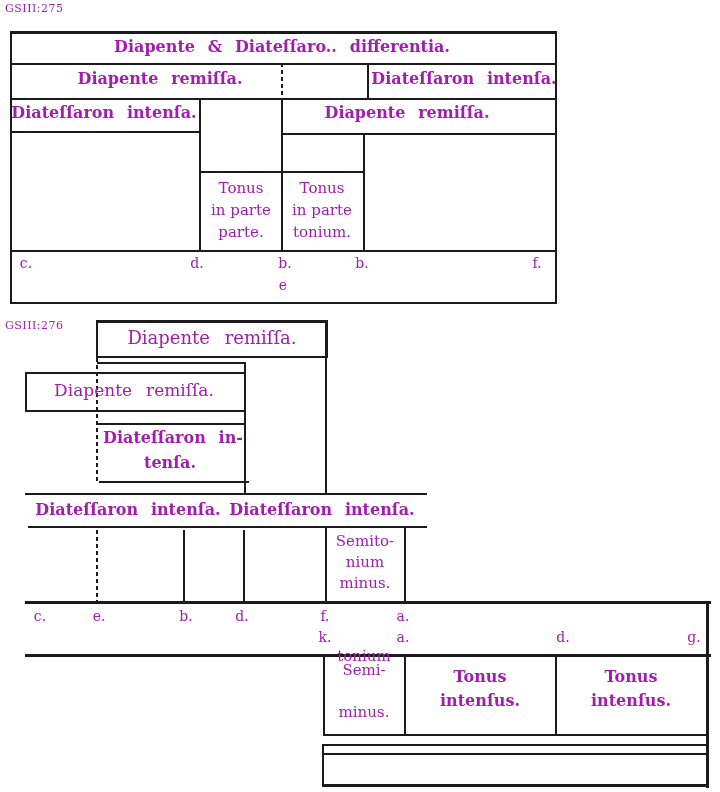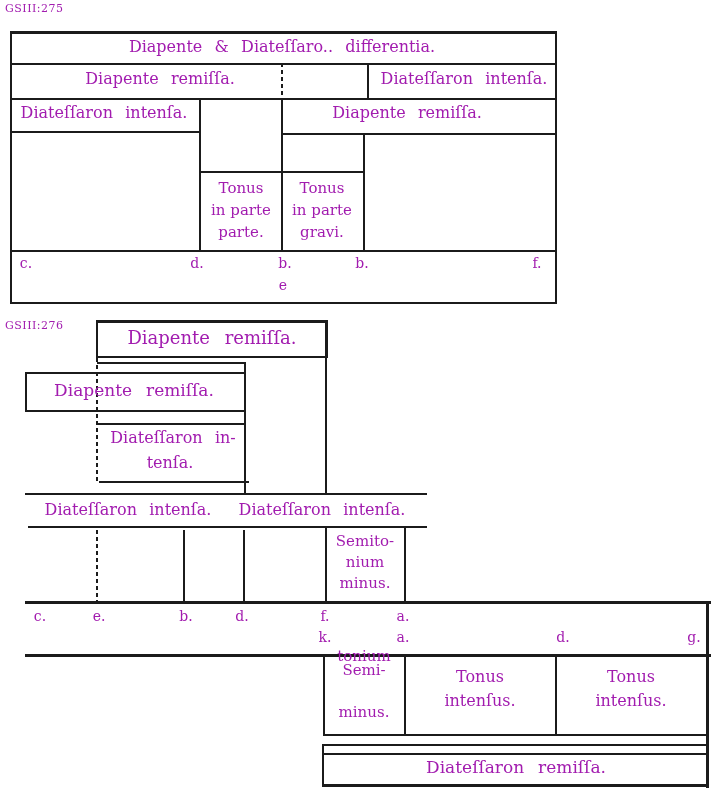--- a/index.html
+++ b/index.html
@@ -10,21 +10,21 @@
   .hl.t3{height:3px;}
   .vl{position:absolute;width:2px;background:#1b1b1b;}
   .vl.t3{width:3px;}
   .vl.dash{background:repeating-linear-gradient(to bottom,#1b1b1b 0 4px,rgba(27,27,27,0) 4px 7px);}
   
   .lbl{position:absolute;white-space:nowrap;line-height:1.1;}
   .ctr{transform:translateX(-50%);}
   .fs11{font-size:11px;letter-spacing:.5px;}
   .fs14{font-size:14px;}
   .fs15{font-size:15px;}
-  .fs16{font-size:16px;word-spacing:.45em;}
+  .fs16{font-size:16px;word-spacing:.45em;font-weight:bold;}
   .fs17{font-size:17px;word-spacing:.5em;}
   .fs18{font-size:18px;word-spacing:.5em;}
   .nws{word-spacing:0;}
 </style>
 </head>
 <body>
 
 <div id="page">
 
   <span class="lbl fs11" style="left:5px;top:3px">GSIII:275</span>
@@ -50,21 +50,21 @@
   <span class="lbl fs16 ctr" style="left:160px;top:70px">Diapente remiſſa.</span>
   <span class="lbl fs16 ctr" style="left:464px;top:70px">Diateſſaron intenſa.</span>
   <span class="lbl fs16 ctr" style="left:104px;top:104px">Diateſſaron intenſa.</span>
   <span class="lbl fs16 ctr" style="left:407px;top:104px">Diapente remiſſa.</span>
 
   <span class="lbl fs15 ctr" style="left:241px;top:180px">Tonus</span>
   <span class="lbl fs15 ctr" style="left:241px;top:202px">in parte</span>
   <span class="lbl fs15 ctr" style="left:241px;top:224px">parte.</span>
   <span class="lbl fs15 ctr" style="left:322px;top:180px">Tonus</span>
   <span class="lbl fs15 ctr" style="left:322px;top:202px">in parte</span>
-  <span class="lbl fs15 ctr" style="left:322px;top:224px">gravi.</span>
+  <span class="lbl fs15 ctr" style="left:322px;top:224px">tonium.</span>
 
   <span class="lbl fs14 ctr" style="left:26px;top:256px">c.</span>
   <span class="lbl fs14 ctr" style="left:197px;top:256px">d.</span>
   <span class="lbl fs14 ctr" style="left:285px;top:256px">b.</span>
   <span class="lbl fs14 ctr" style="left:283px;top:278px">e</span>
   <span class="lbl fs14 ctr" style="left:362px;top:256px">b.</span>
   <span class="lbl fs14 ctr" style="left:537px;top:256px">f.</span>
 
   <span class="lbl fs11" style="left:5px;top:320px">GSIII:276</span>
 
@@ -125,15 +125,14 @@
   <span class="lbl fs15 ctr" style="left:364px;top:704px">minus.</span>
   <span class="lbl fs16 ctr nws" style="left:480px;top:668px">Tonus</span>
   <span class="lbl fs16 ctr nws" style="left:480px;top:692px">intenſus.</span>
   <span class="lbl fs16 ctr nws" style="left:631px;top:668px">Tonus</span>
   <span class="lbl fs16 ctr nws" style="left:631px;top:692px">intenſus.</span>
 
   <i class="hl" style="left:322px;top:744px;width:386px"></i>
   <i class="hl" style="left:322px;top:753px;width:386px"></i>
   <i class="hl t3" style="left:322px;top:784px;width:386px"></i>
   <i class="vl" style="left:322px;top:744px;height:43px"></i>
-  <span class="lbl fs17 ctr" style="left:516px;top:758px">Diateſſaron remiſſa.</span>
 
 </div>
 
 </body></html>

